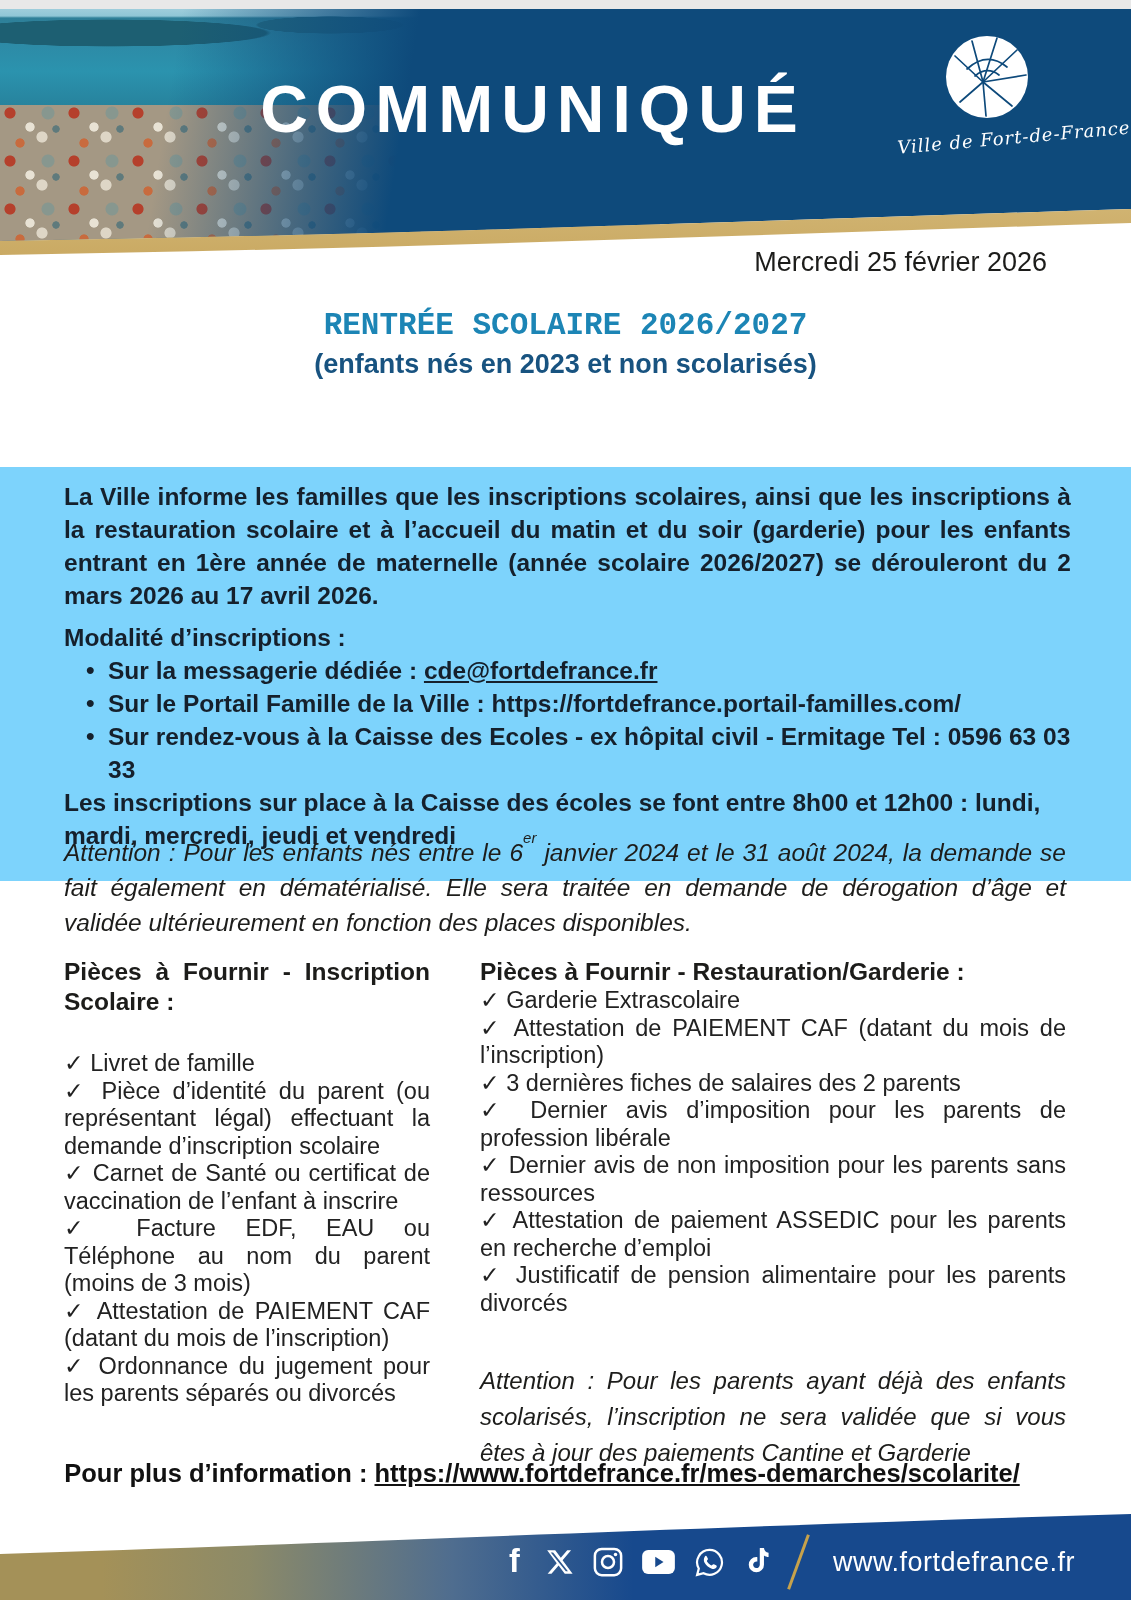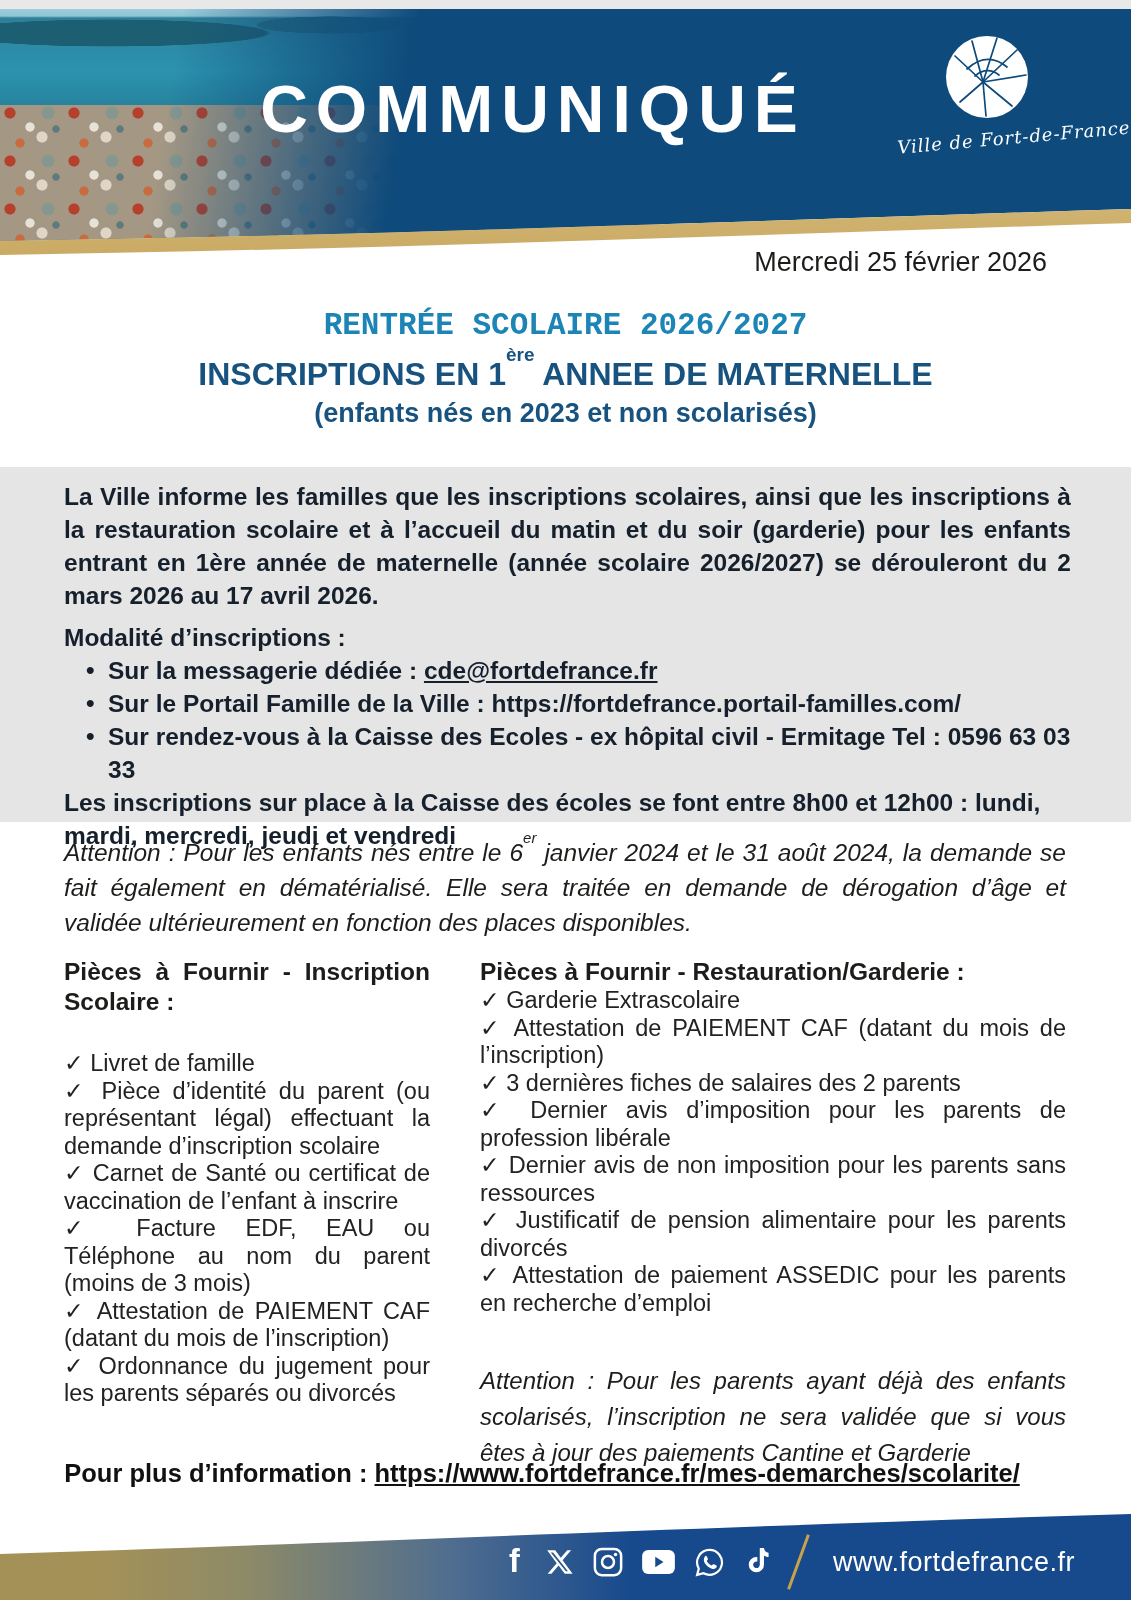--- a/index.html
+++ b/index.html
@@ -38,21 +38,21 @@
 
   
   .date-line{position:absolute;top:238px;right:84px;font-size:27px;color:#1c1c1a;}
   .title-block{position:absolute;top:297px;left:0;width:1131px;text-align:center;}
   .title-1{font-size:31px;font-weight:700;color:#1c85b5;line-height:40px;font-family:Liberation Mono, monospace;}
   .title-2{font-size:32px;font-weight:700;color:#185380;line-height:42px;}
   .title-2 sup{font-size:19px;position:relative;top:-12px;}
   .title-3{font-size:27px;font-weight:700;color:#185380;line-height:36px;}
 
   
-  .info-box{position:absolute;top:458px;left:0;width:1131px;height:355px;background:#e5e5e5;
+  .info-box{position:absolute;top:458px;left:0;width:1131px;height:414px;background:#7dd3fc;
             box-sizing:border-box;padding:13px 60px 0 64px;color:#15202c;
             font-weight:700;font-size:24.5px;line-height:33px;}
   .info-intro{text-align:justify;}
   .info-modalites{margin-top:9px;}
   .info-bullets{margin:0;padding:0;list-style:none;}
   .info-bullets li{padding-left:44px;position:relative;}
   .info-bullets li::before{content:"•";position:absolute;left:22px;}
   .u{text-decoration:underline;}
   .info-note{margin-top:0;}
 
@@ -119,21 +119,20 @@
         <span class="logo-sig">Ville de Fort-de-France</span>
       </div>
     </div>
     <div class="hdr-gold"></div>
   </div>
 
   <div class="date-line">Mercredi 25 février 2026</div>
 
   <div class="title-block">
     <div class="title-1">RENTRÉE SCOLAIRE 2026/2027</div>
-    <div class="title-2"><span>INSCRIPTIONS EN 1</span><sup>ère</sup><span> ANNEE DE MATERNELLE</span></div>
     <div class="title-3">(enfants nés en 2023 et non scolarisés)</div>
   </div>
 
   <div class="info-box">
     <div class="info-intro">La Ville informe les familles que les inscriptions scolaires, ainsi que les inscriptions à la restauration scolaire et à l’accueil du matin et du soir (garderie) pour les enfants entrant en 1ère année de maternelle (année scolaire 2026/2027) se dérouleront du 2 mars 2026 au 17 avril 2026.</div>
     <div class="info-modalites">Modalité d’inscriptions :</div>
     <ul class="info-bullets">
       <li><span>Sur la messagerie dédiée : </span><span class="u">cde@fortdefrance.fr</span></li>
       <li>Sur le Portail Famille de la Ville : https://fortdefrance.portail-familles.com/</li>
       <li>Sur rendez-vous à la Caisse des Ecoles - ex hôpital civil - Ermitage Tel : 0596 63 03 33</li>
@@ -156,22 +155,22 @@
       </div>
     </div>
     <div class="col-right">
       <div class="col-heading">Pièces à Fournir - Restauration/Garderie :</div>
       <div class="col-items">
         <div class="chk-item">✓ Garderie Extrascolaire</div>
         <div class="chk-item">✓ Attestation de PAIEMENT CAF (datant du mois de l’inscription)</div>
         <div class="chk-item">✓ 3 dernières fiches de salaires des 2 parents</div>
         <div class="chk-item">✓ Dernier avis d’imposition pour les parents de profession libérale</div>
         <div class="chk-item">✓ Dernier avis de non imposition pour les parents sans ressources</div>
+        <div class="chk-item">✓ Attestation de paiement ASSEDIC pour les parents en recherche d’emploi</div>
         <div class="chk-item">✓ Justificatif de pension alimentaire pour les parents divorcés</div>
-        <div class="chk-item">✓ Attestation de paiement ASSEDIC pour les parents en recherche d’emploi</div>
       </div>
       <div class="col-attention">Attention : Pour les parents ayant déjà des enfants scolarisés, l’inscription ne sera validée que si vous êtes à jour des paiements Cantine et Garderie</div>
     </div>
   </div>
 
   <div class="more-info"><span>Pour plus d’information : </span><span class="u">https://www.fortdefrance.fr/mes-demarches/scolarite/</span></div>
 
   <div class="footer">
     <div class="footer-band"></div>
     <div class="footer-edge"></div>

